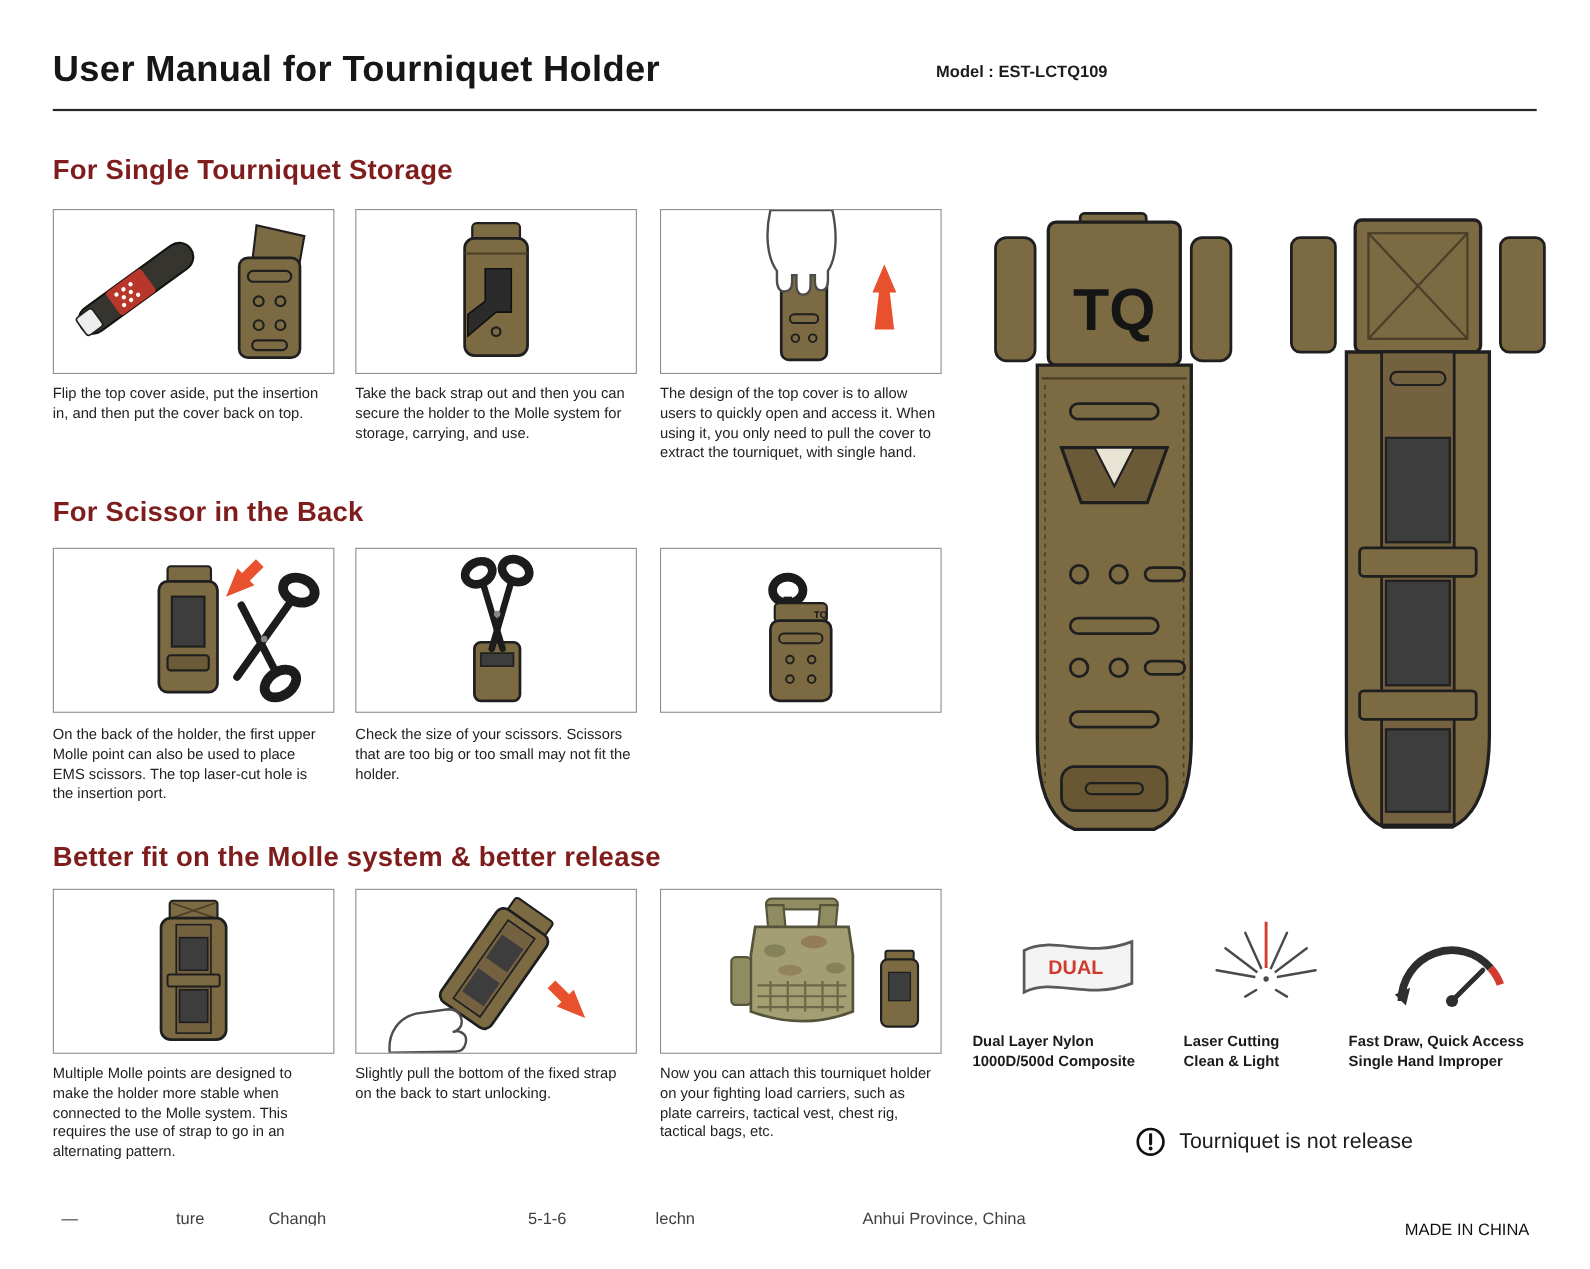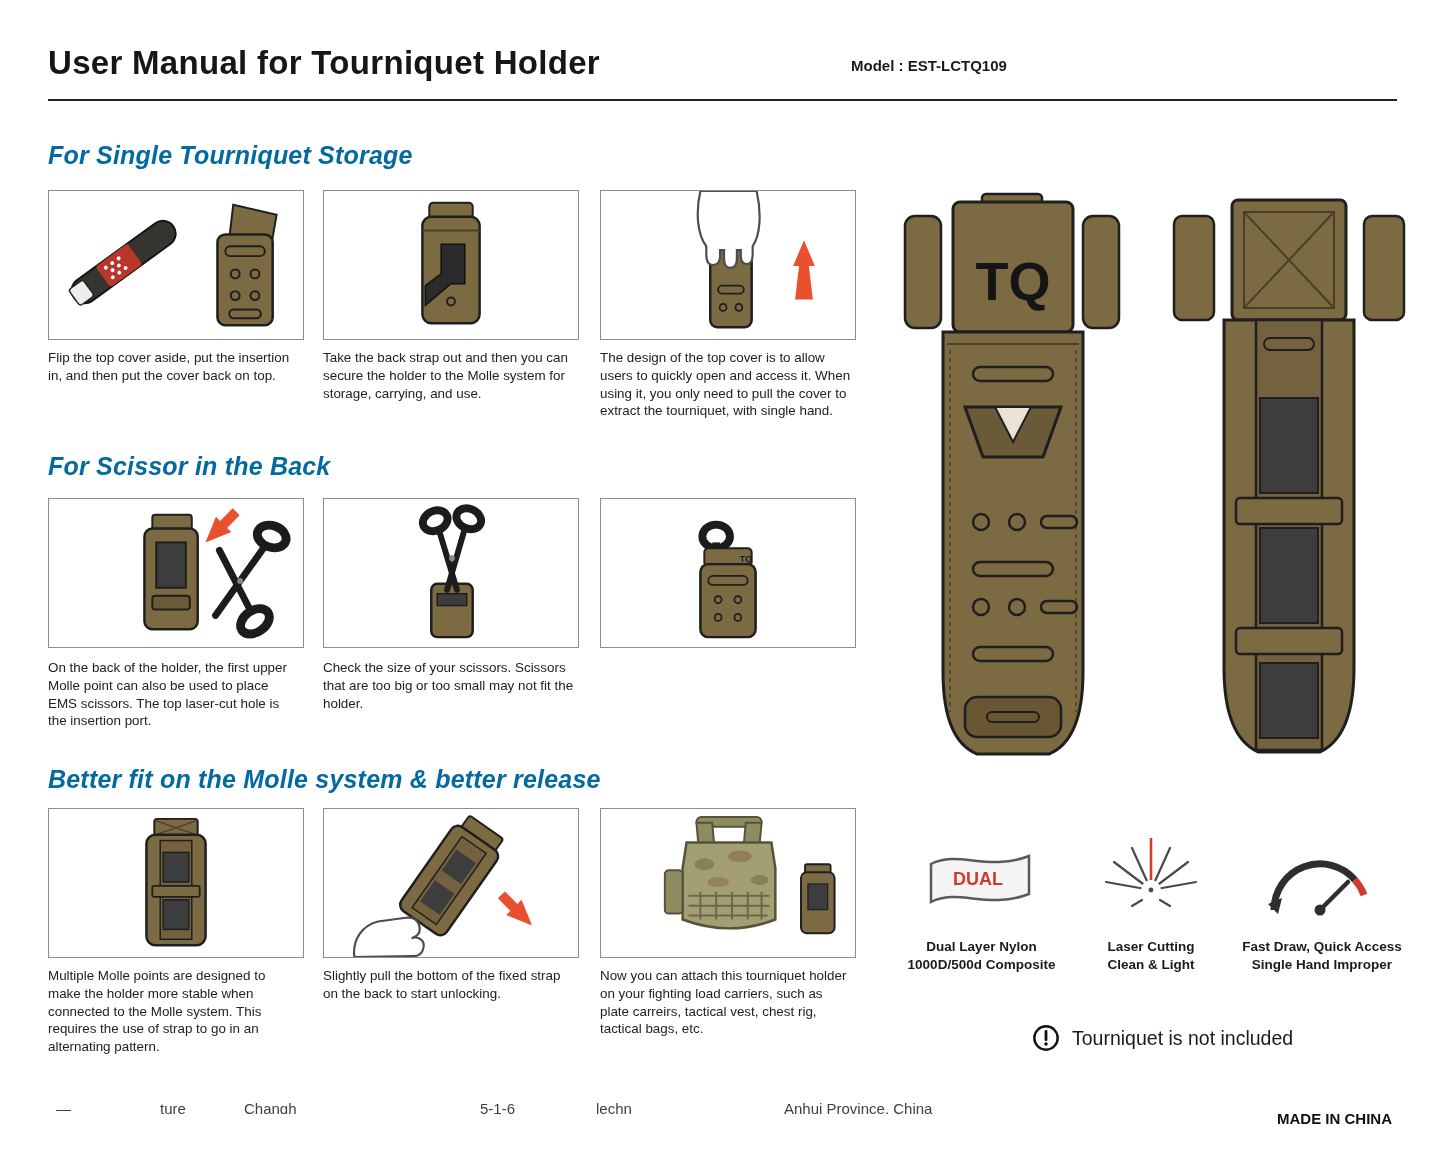--- a/index.html
+++ b/index.html
@@ -4,42 +4,42 @@
 <style>
   * { margin:0; padding:0; box-sizing:border-box; }
   html,body { background:#fff; }
   body { font-family:"Liberation Sans", sans-serif; color:#1b1b1b; }
   .page { position:relative; width:1445px; height:1154px; background:#ffffff; overflow:hidden; }
 
   .title { position:absolute; left:48px; top:44px; font-size:33px; font-weight:bold; color:#161616; letter-spacing:0.3px; }
   .model { position:absolute; left:851px; top:57px; font-size:15px; font-weight:bold; color:#1b1b1b; }
   .rule  { position:absolute; left:48px; top:99px; width:1349px; border-top:2px solid #262626; }
 
-  .section-heading { position:absolute; left:48px; font-size:25px; font-weight:bold; color:#0369a1; letter-spacing:0.2px;font-style:italic; }
+  .section-heading { position:absolute; left:48px; font-size:25px; font-weight:bold; color:#7f1d1d; letter-spacing:0.2px; }
 
   .box { position:absolute; width:256px; height:150px; border:1px solid #8d8d8d; background:#fff; }
   .box svg { display:block; width:100%; height:100%; }
   .c1 { left:48px; } .c2 { left:323px; } .c3 { left:600px; }
   .r1 { top:190px; } .r2 { top:498px; } .r3 { top:808px; }
 
   .caption { position:absolute; width:253px; font-size:13.4px; line-height:1.33; color:#222; }
   .cap-r1 { top:349px; } .cap-r2 { top:659px; } .cap-r3 { top:967px; }
 
   .big-illus { position:absolute; }
   .big-illus svg { display:block; }
 
   .feature-icon { position:absolute; }
-  .feature-label { position:absolute; text-align:center; font-size:13.5px; font-weight:bold; color:#1b1b1b; line-height:1.35; }
+  .feature-label { position:absolute; font-size:13.5px; font-weight:bold; color:#1b1b1b; line-height:1.35; }
 
   .notice-icon { position:absolute; left:1032px; top:1024px; width:28px; height:28px; }
   .notice-text { position:absolute; left:1072px; top:1027px; font-size:19.5px; color:#1b1b1b; }
 
   .footer-clip { position:absolute; left:48px; top:1100px; width:1180px; height:14px; overflow:hidden; }
   .footer-frag { position:absolute; top:0; font-size:15px; color:#3f3f3f; filter:blur(0.4px); white-space:nowrap; }
-  .made-in { position:absolute; left:1277px; top:1110px; font-size:15px; font-weight:bold; color:#101010; }
+  .made-in { position:absolute; left:1277px; top:1110px; font-size:15px; font-weight:normal; color:#101010; }
 
   svg text { font-family:"Liberation Sans", sans-serif; }
 </style>
 </head>
 <body>
 
 <div class="page">
 
   <div class="title">User Manual for Tourniquet Holder</div>
   <div class="model">Model : EST-LCTQ109</div>
@@ -313,21 +313,21 @@
     <div>Single Hand Improper</div>
   </div>
 
   <div class="notice-icon">
     <svg viewBox="0 0 30 30" width="28" height="28">
       <circle cx="15" cy="15" r="12.5" fill="none" stroke="#111" stroke-width="2.6"></circle>
       <line x1="15" y1="8" x2="15" y2="17" stroke="#111" stroke-width="3" stroke-linecap="round"></line>
       <circle cx="15" cy="21.5" r="1.9" fill="#111"></circle>
     </svg>
   </div>
-  <div class="notice-text">Tourniquet is not included</div>
+  <div class="notice-text">Tourniquet is not release</div>
 
   <div class="footer-clip">
     <span class="footer-frag" style="left:8px">—</span>
     <span class="footer-frag" style="left:112px">ture</span>
     <span class="footer-frag" style="left:196px">Changh</span>
     <span class="footer-frag" style="left:432px">5-1-6</span>
     <span class="footer-frag" style="left:548px">lechn</span>
     <span class="footer-frag" style="left:736px">Anhui Province, China</span>
   </div>
   <div class="made-in">MADE IN CHINA</div>

